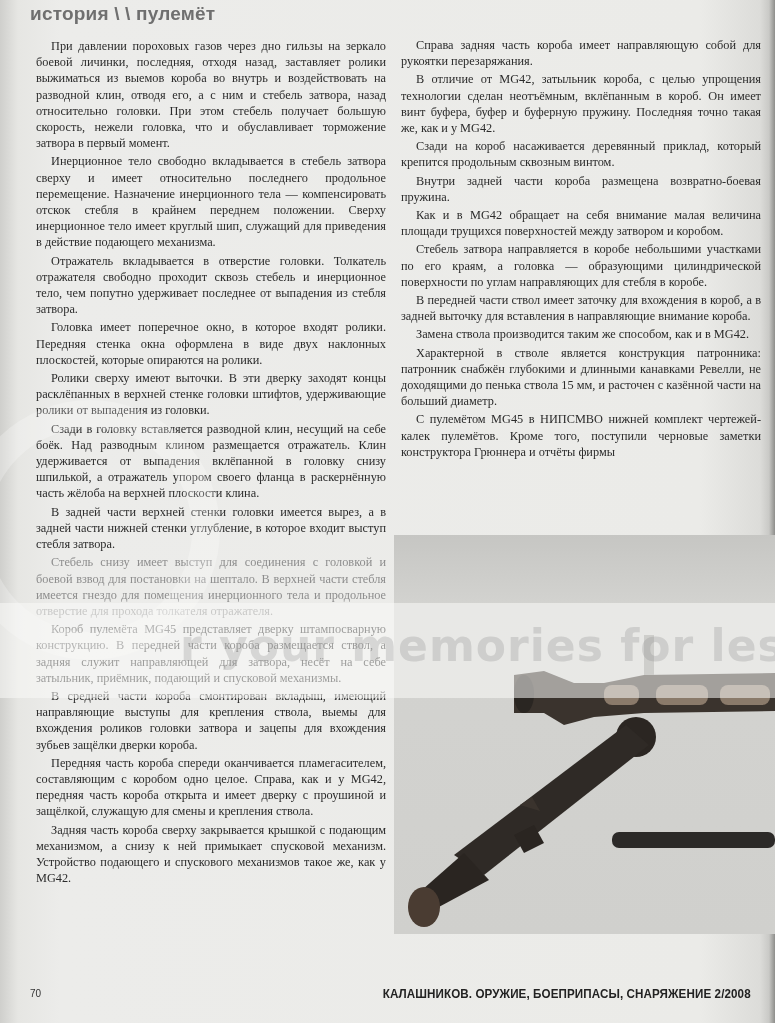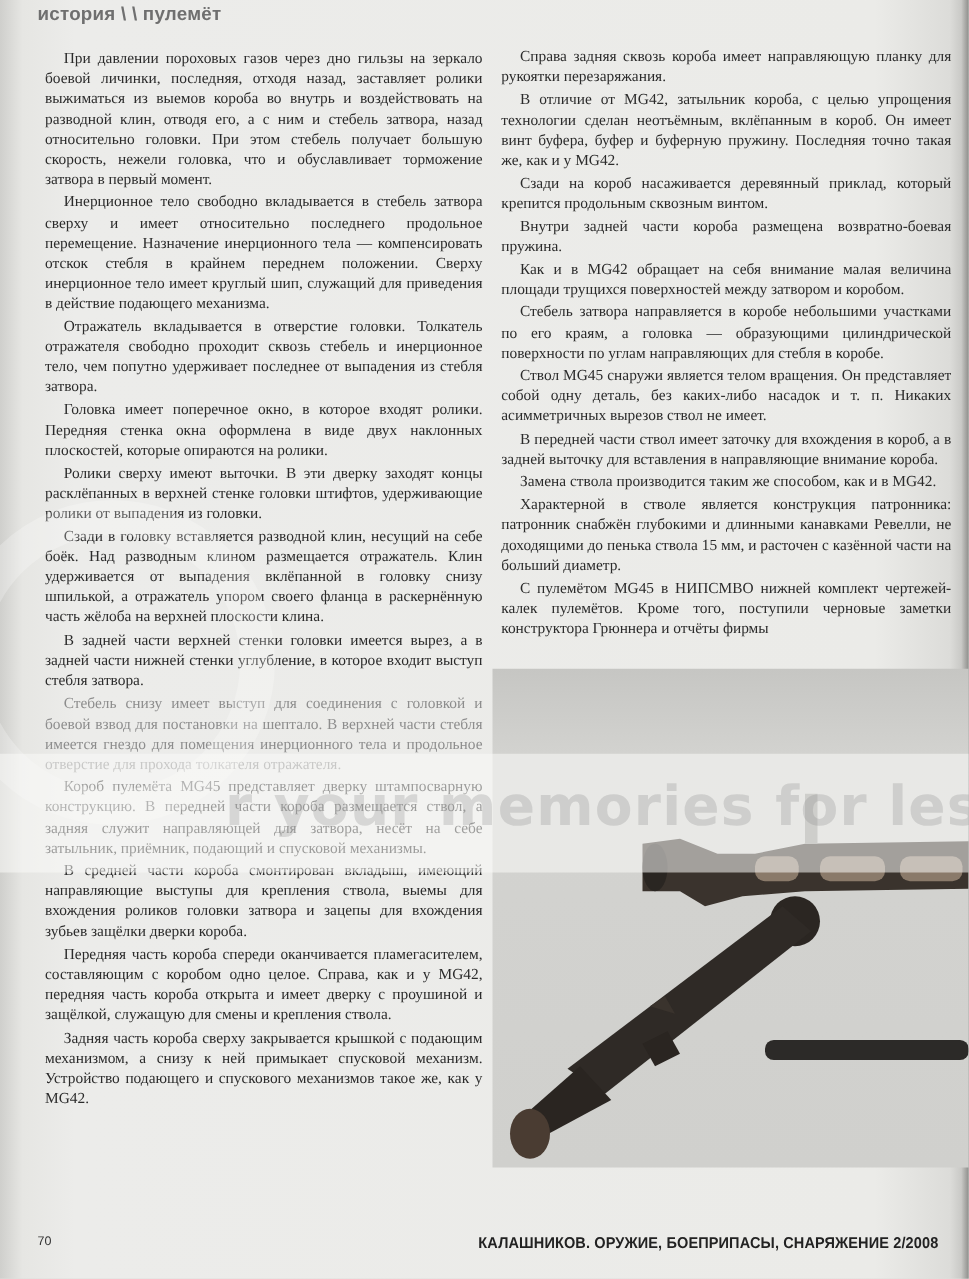--- a/index.html
+++ b/index.html
@@ -14,21 +14,21 @@
       position: absolute; left: 0; top: 0; width: 775px; height: 1023px;
       background: linear-gradient(90deg, #cfcfcc 0px, #e6e6e3 18px, #ececea 60px, #ebebe8 700px, #dcdcd9 760px, #bdbdba 775px);
     }
     .spine {
       position: absolute; right: 0; top: 0; width: 6px; height: 1023px;
       background: linear-gradient(90deg, #c9c9c6, #8e8e8b);
     }
     .header {
       position: absolute; left: 30px; top: 3px;
       font-family: "Liberation Sans", "DejaVu Sans", sans-serif;
-      font-weight: bold; font-size: 15px; color: #6f6f6f; letter-spacing: 0.2px;
+      font-weight: bold; font-size: 19px; color: #6f6f6f; letter-spacing: 0.2px;
     }
     .col {
       position: absolute; top: 38px;
       font-size: 12.3px; line-height: 16.2px; text-align: justify;
       hyphens: manual;
     }
     .col.left { left: 36px; width: 350px; font-family: Liberation Serif, serif; }
     .col.right { left: 401px; width: 360px; top: 37px; }
     .col p { text-indent: 15px; margin-bottom: 2px; }
     .col p.faded { color: #8d8d8d; }
@@ -78,27 +78,26 @@
     <p>Сзади в головку вставляется разводной клин, несущий на себе боёк. Над разводным клином размещается отражатель. Клин удерживается от выпадения вклёпанной в головку снизу шпилькой, а отражатель упором своего фланца в раскернённую часть жёлоба на верхней плоскости клина.</p>
     <p>В задней части верхней стенки головки имеется вырез, а в задней части нижней стенки углубление, в которое входит выступ стебля затвора.</p>
     <p class="faded">Стебель снизу имеет выступ для соединения с головкой и боевой взвод для постановки на шептало. В верхней части стебля имеется гнездо для помещения инерционного тела и продольное отверстие для прохода толкателя отражателя.</p>
     <p>Короб пулемёта MG45 представляет дверку штампосварную конструкцию. В передней части короба размещается ствол, а задняя служит направляющей для затвора, несёт на себе затыльник, приёмник, подающий и спусковой механизмы.</p>
     <p>В средней части короба смонтирован вкладыш, имеющий направляющие выступы для крепления ствола, выемы для вхождения роликов головки затвора и зацепы для вхождения зубьев защёлки дверки короба.</p>
     <p>Передняя часть короба спереди оканчивается пламегасителем, составляющим с коробом одно целое. Справа, как и у MG42, передняя часть короба открыта и имеет дверку с проушиной и защёлкой, служащую для смены и крепления ствола.</p>
     <p>Задняя часть короба сверху закрывается крышкой с подающим механизмом, а снизу к ней примыкает спусковой механизм. Устройство подающего и спускового механизмов такое же, как у MG42.</p>
   </div>
 
   <div class="col right">
-    <p>Справа задняя сквозь короба имеет направляющую планку для рукоятки перезаряжания.</p>
+    <p>Справа задняя часть короба имеет направляющую собой для рукоятки перезаряжания.</p>
     <p>В отличие от MG42, затыльник короба, с целью упрощения технологии сделан неотъёмным, вклёпанным в короб. Он имеет винт буфера, буфер и буферную пружину. Последняя точно такая же, как и у MG42.</p>
     <p>Сзади на короб насаживается деревянный приклад, который крепится продольным сквозным винтом.</p>
     <p>Внутри задней части короба размещена возвратно-боевая пружина.</p>
     <p>Как и в MG42 обращает на себя внимание малая величина площади трущихся поверхностей между затвором и коробом.</p>
     <p>Стебель затвора направляется в коробе небольшими участками по его краям, а головка — образующими цилиндрической поверхности по углам направляющих для стебля в коробе.</p>
-    <p>Ствол MG45 снаружи является телом вращения. Он представляет собой одну деталь, без каких-либо насадок и т. п. Никаких асимметричных вырезов ствол не имеет.</p>
     <p>В передней части ствол имеет заточку для вхождения в короб, а в задней выточку для вставления в направляющие внимание короба.</p>
     <p>Замена ствола производится таким же способом, как и в MG42.</p>
     <p>Характерной в стволе является конструкция патронника: патронник снабжён глубокими и длинными канавками Ревелли, не доходящими до пенька ствола 15 мм, и расточен с казённой части на больший диаметр.</p>
     <p>С пулемётом MG45 в НИПСМВО нижней комплект чертежей-калек пулемётов. Кроме того, поступили черновые заметки конструктора Грюннера и отчёты фирмы</p>
   </div>
 
   <div class="photo">
     <svg width="381" height="399" viewBox="0 0 381 399">
 
       <g>

